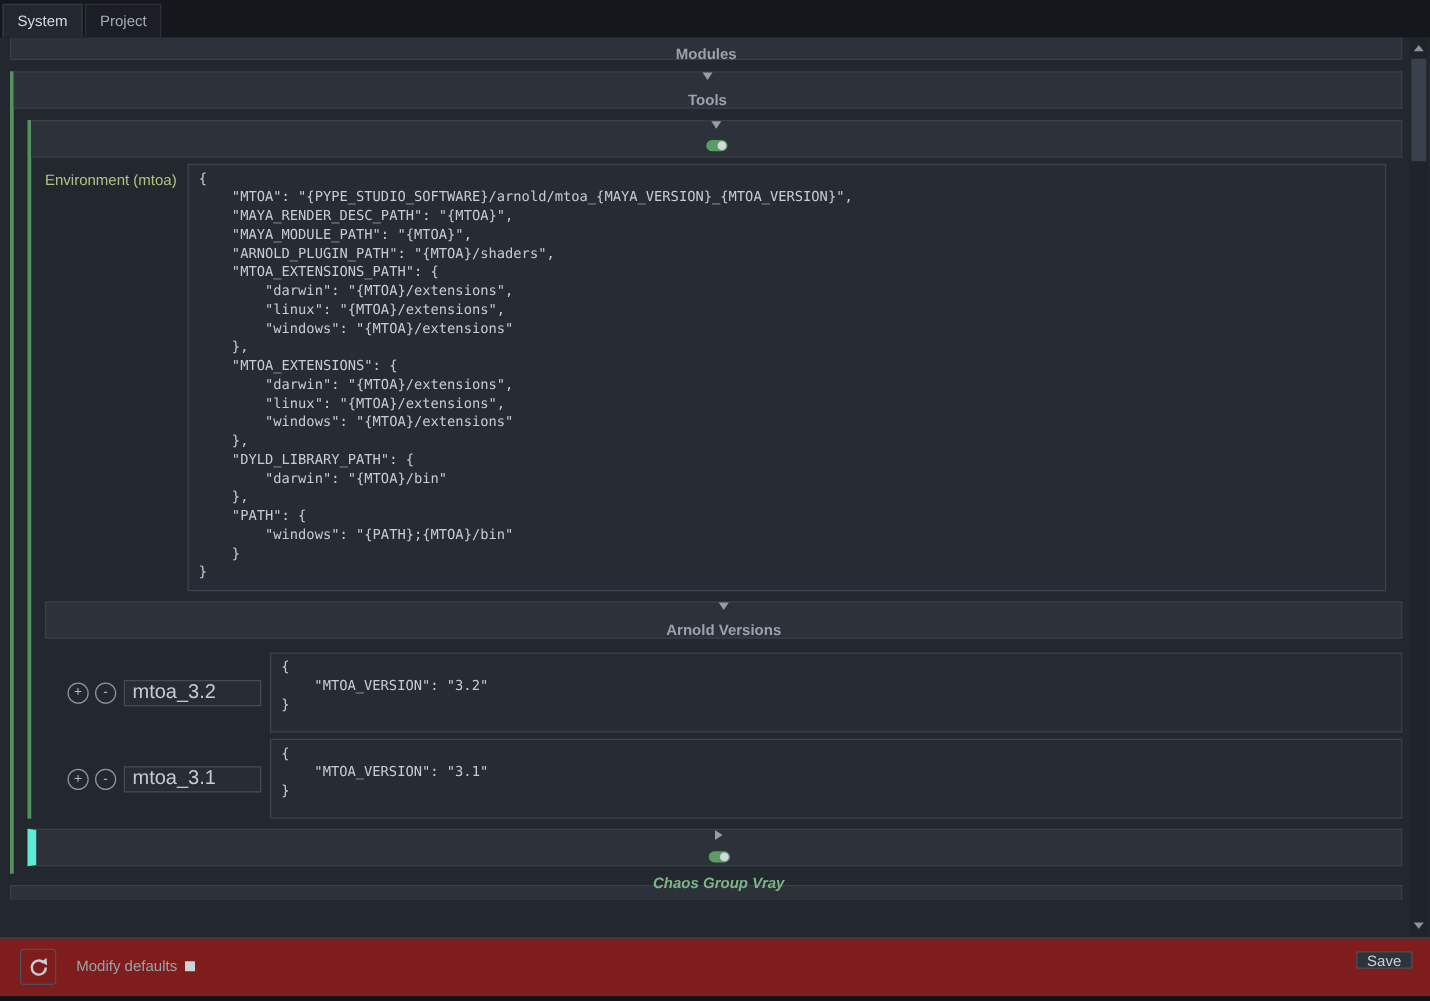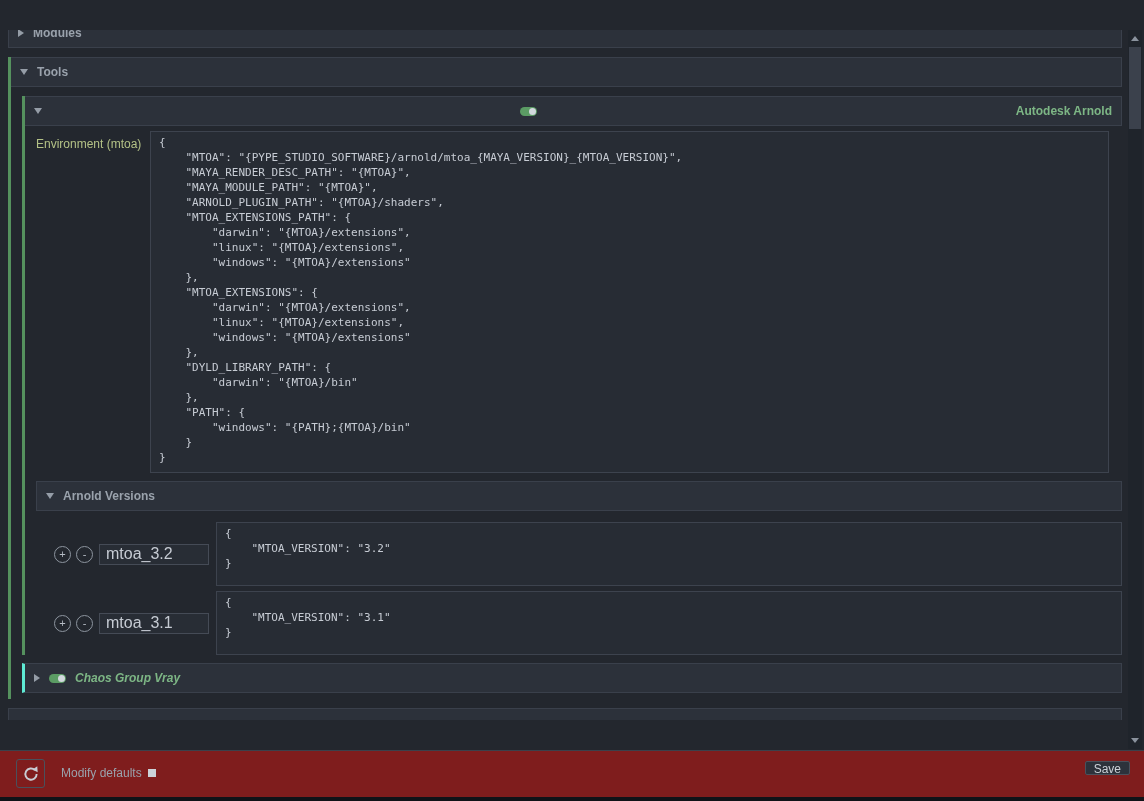--- a/index.html
+++ b/index.html
@@ -5,30 +5,30 @@
   html,body{margin:0;padding:0;background:#15181c;}
   .app{position:relative;width:1144px;height:801px;background:#23272e;font-family:"Liberation Sans",sans-serif;overflow:hidden;}
 
   
   .tabbar{position:absolute;top:0;left:0;right:0;height:30px;background:#14171b;display:flex;align-items:flex-end;padding-left:2px;}
   .tab{height:26px;display:flex;align-items:center;padding:0 11px;font-size:12px;color:#a4abb4;background:#1b1f25;border:1px solid #2c3037;border-bottom:none;margin-right:2px;cursor:default;}
   .tab.active{background:#23272e;color:#d4d8de;border-color:#343a43;}
 
   
   .content{position:absolute;top:30px;left:0;right:22px;bottom:52px;padding-left:8px;overflow:hidden;}
-  .hdr{box-sizing:border-box;height:30px;background:#2c313a;border:1px solid #3a404b;display:flex;align-items:center;gap:9px;padding:0 9px;font-size:12px;font-weight:bold;color:#9aa2ac;}
+  .hdr{box-sizing:border-box;height:30px;background:#2c313a;border:1px solid #3a404b;display:flex;align-items:center;gap:9px;padding:0 9px;font-size:12px;font-weight:bold;color:#9aa2ac;flex-direction:column;}
   .mb{margin-bottom:9px;}
   .clip-top{margin-top:-12px;}
   .tools-wrap{border-left:3px solid #55915e;}
   .tools-wrap > .hdr{border-left:none;}
   .tools-body{padding:9px 0 6px 11px;}
   .unit-wrap{border-left:3px solid #55915e;}
   .unit-wrap > .hdr{border-left:none;justify-content:space-between;}
   .green-t{color:#7db685;}
-  .green-edge{border-left:3px solid #5eead4;margin-top:8px;font-style:italic;}
+  .green-edge{border-left:7px solid #5eead4;margin-top:8px;font-style:italic;}
 
   
   .tri-r{width:0;height:0;border-top:4px solid transparent;border-bottom:4px solid transparent;border-left:6px solid #959da7;flex:0 0 auto;}
   .tri-d{width:0;height:0;border-left:4px solid transparent;border-right:4px solid transparent;border-top:6px solid #959da7;flex:0 0 auto;}
 
   
   .toggle{width:17px;height:9px;border-radius:5px;background:#5b9c64;position:relative;flex:0 0 auto;}
   .toggle::after{content:"";position:absolute;right:1px;top:1px;width:7px;height:7px;border-radius:50%;background:#d2d8dd;}
 
   
@@ -63,20 +63,24 @@
   .refresh-btn{position:absolute;left:16px;top:8px;width:29px;height:29px;background:transparent;border:1px solid #4a515c;border-radius:3px;display:flex;align-items:center;justify-content:center;padding:0;cursor:default;}
   .md-label{position:absolute;left:61px;top:15px;font-size:12px;color:#9aa2ac;}
   .md-square{position:absolute;left:148px;top:18px;width:8px;height:8px;background:#ccd2d9;border:none;padding:0;}
   .save-btn{position:absolute;right:14px;top:10px;height:14px;padding:0 8px;background:#2d323b;border:1px solid #4a515c;border-radius:2px;color:#ccd1d8;font-size:12px;cursor:default;}
 </style>
 </head>
 <body>
 
 <div class="app">
 
+  <div class="tabbar">
+    <div class="tab active">System</div>
+    <div class="tab">Project</div>
+  </div>
 
   <div class="content">
 
     <div class="hdr mb clip-top">
       <span class="tri-r"></span>
       <span>Modules</span>
     </div>
 
 
     <div class="tools-wrap">

